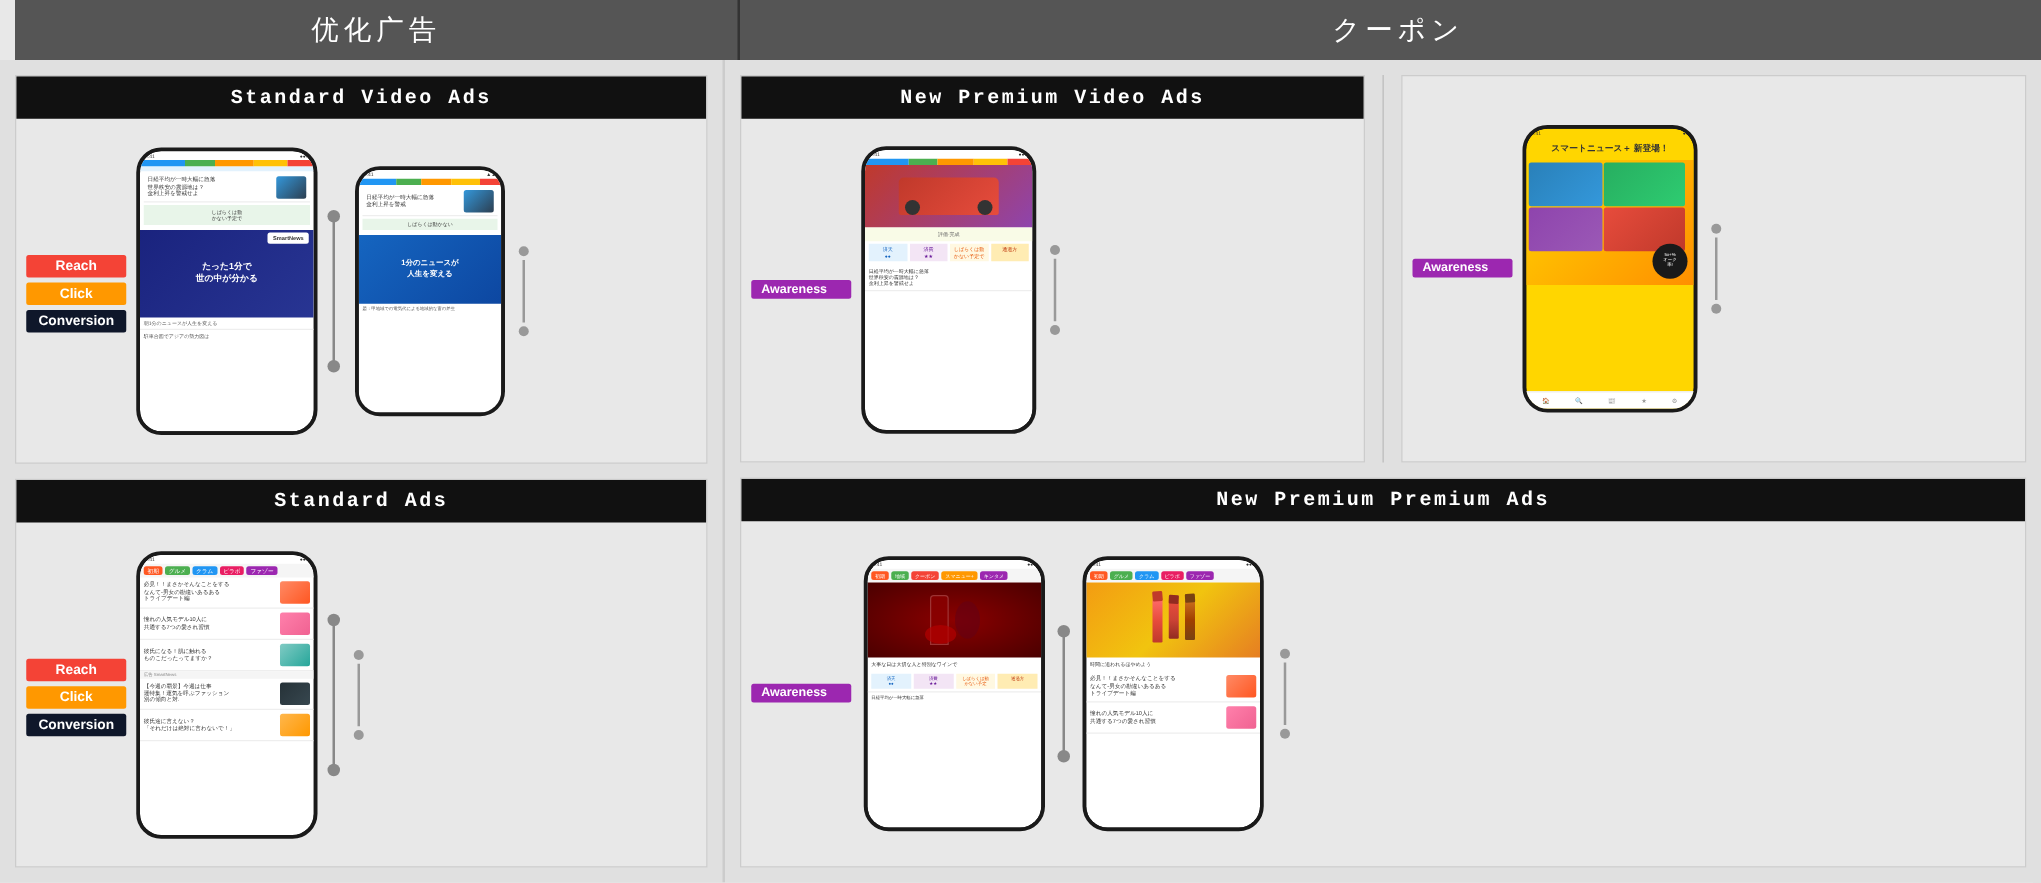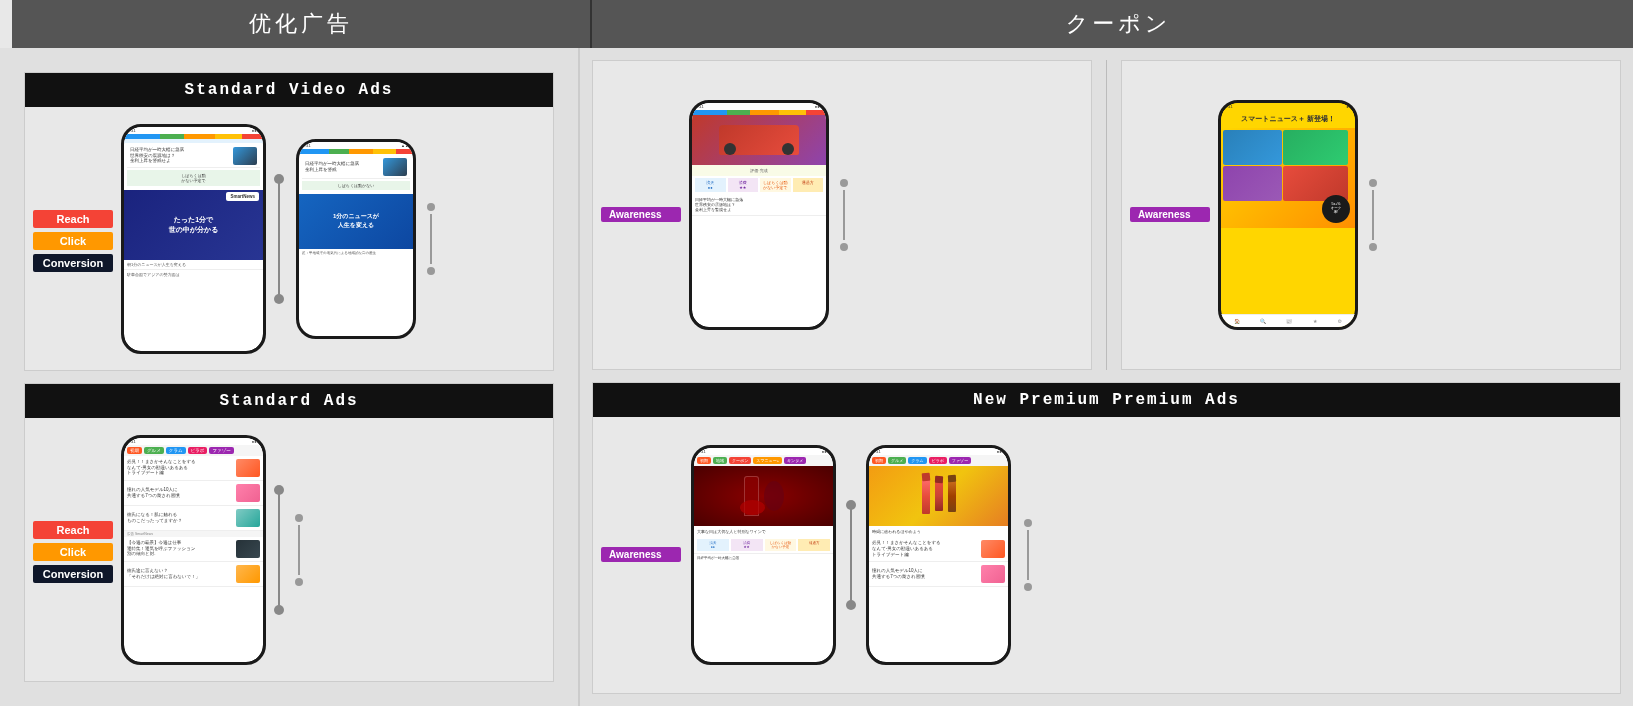--- a/index.html
+++ b/index.html
@@ -44,21 +44,21 @@
       display: flex;
       width: 100%;
       height: calc(706px - 48px);
     }
 
     
     .left-panel {
       width: 580px;
       background: #e0e0e0;
       border-right: 2px solid #ccc;
-      padding: 24px;
+      padding: 12px;
       display: flex;
       flex-direction: column;
       gap: 12px;
     }
 
     
     .right-panel {
       flex: 1;
       background: #e0e0e0;
       padding: 12px;
@@ -451,20 +451,23 @@
         </div>
       </div>
     </div>
   </div>
 
   <div class="right-panel">
 
     <div class="right-top-row">
 
       <div class="ad-card" style="flex:1;">
+        <div class="ad-card-header">
+          <span>New Premium Video Ads</span>
+        </div>
         <div class="ad-card-body" style="flex:1; align-items:center;">
           <div class="badges-col-brand">
             <span class="awareness-badge">Awareness</span>
           </div>
 
           <div class="phone-mockup" style="width:140px;height:230px;">
             <div class="phone-screen" style="width:100%;height:100%;border-radius:17px;overflow:hidden;">
               <div class="status-bar">
                 <span>9:41</span>
                   <span>●●●</span>

